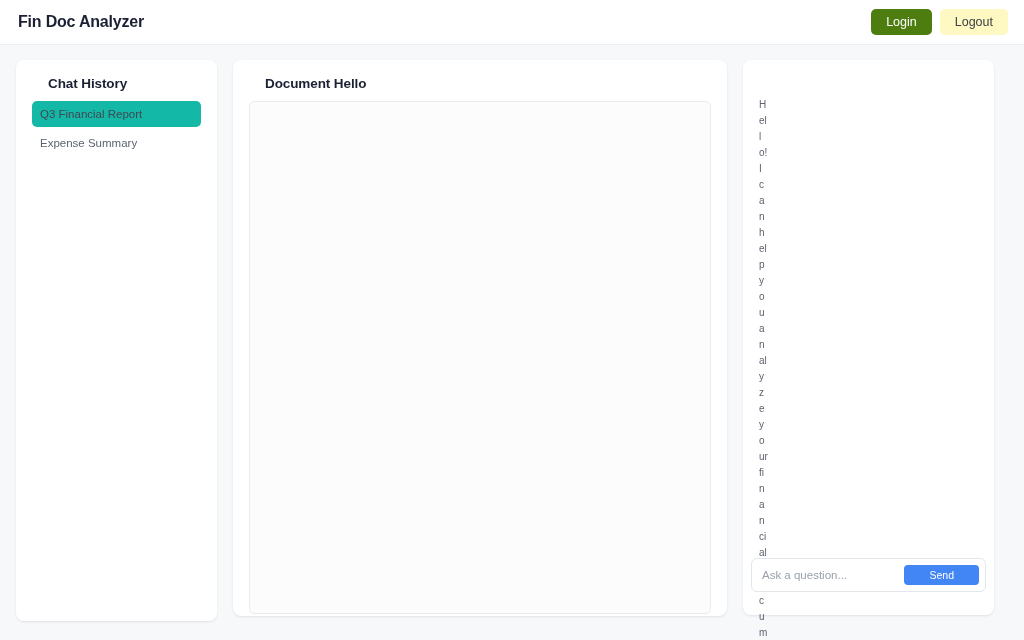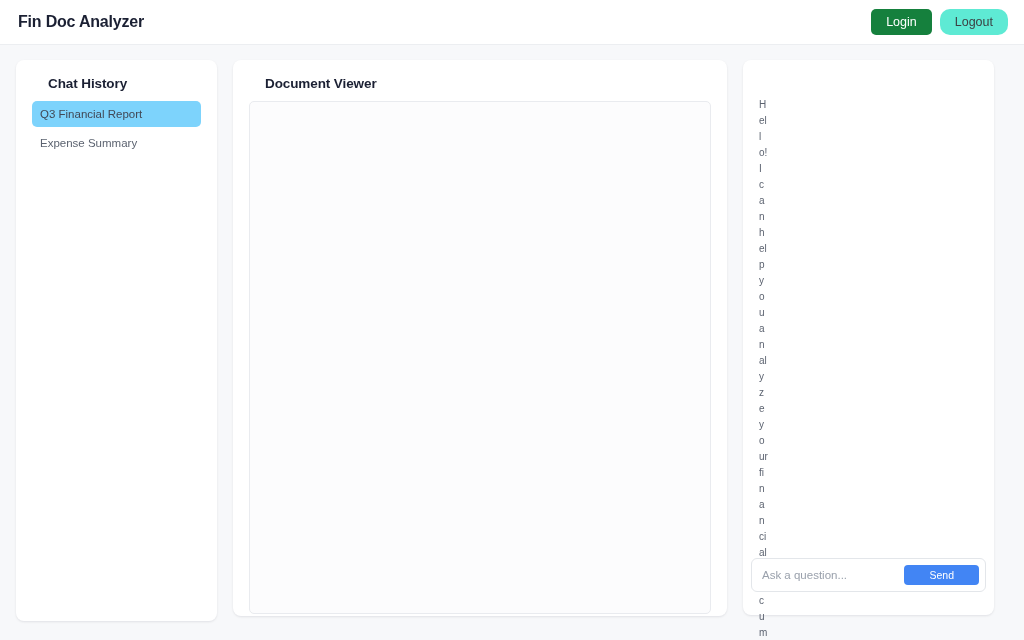--- a/index.html
+++ b/index.html
@@ -34,22 +34,22 @@
   .appbar-actions { display: flex; align-items: center; gap: 8px; }
   .btn {
     font-family: "Liberation Sans", sans-serif;
     font-size: 12.5px;
     border: none;
     border-radius: 5px;
     padding: 7px 15px;
     cursor: pointer;
     line-height: 1;
   }
-  .btn-primary { background: #15803d; color: #ffffff; }
-  .btn-secondary { background: #5eead4; color: #3c4043; border-radius: 10px; }
+  .btn-primary { background: #4d7c0f; color: #ffffff; }
+  .btn-secondary { background: #fef9c3; color: #3c4043; }
 
   
   .workspace {
     display: flex;
     align-items: flex-start;
     gap: 16px;
     padding: 15px 16px 0 16px;
     height: 595px;
   }
   .panel {
@@ -71,21 +71,21 @@
   .panel-history { width: 201px; height: 561px; }
   .history-list { display: flex; flex-direction: column; gap: 3px; }
   .history-item {
     font-size: 11.5px;
     color: #5c6370;
     padding: 7px 8px;
     border-radius: 5px;
     cursor: pointer;
     white-space: nowrap;
   }
-  .history-item.is-active { background: #7dd3fc; color: #414855; }
+  .history-item.is-active { background: #14b8a6; color: #414855; }
 
   
   .panel-document { width: 494px; height: 556px; }
   .doc-surface {
     border: 1px solid #e9ebef;
     border-radius: 5px;
     background: #fcfcfd;
     height: 513px;
     width: 100%;
     overflow: hidden;
@@ -166,21 +166,21 @@
 
   <section class="panel panel-history">
     <h2 class="panel-title">Chat History</h2>
     <div class="history-list">
       <div class="history-item is-active">Q3 Financial Report</div>
       <div class="history-item">Expense Summary</div>
     </div>
   </section>
 
   <section class="panel panel-document">
-    <h2 class="panel-title">Document Viewer</h2>
+    <h2 class="panel-title">Document Hello</h2>
     <div class="doc-surface"></div>
   </section>
 
   <section class="panel panel-assistant">
     <div class="assistant-thread">
       <div class="assistant-message">Hello! I can help you analyze your financial documents.</div>
     </div>
     <div class="composer">
       <input class="composer-input" type="text" placeholder="Ask a question..." style="">
       <button class="btn-send">Send</button>

